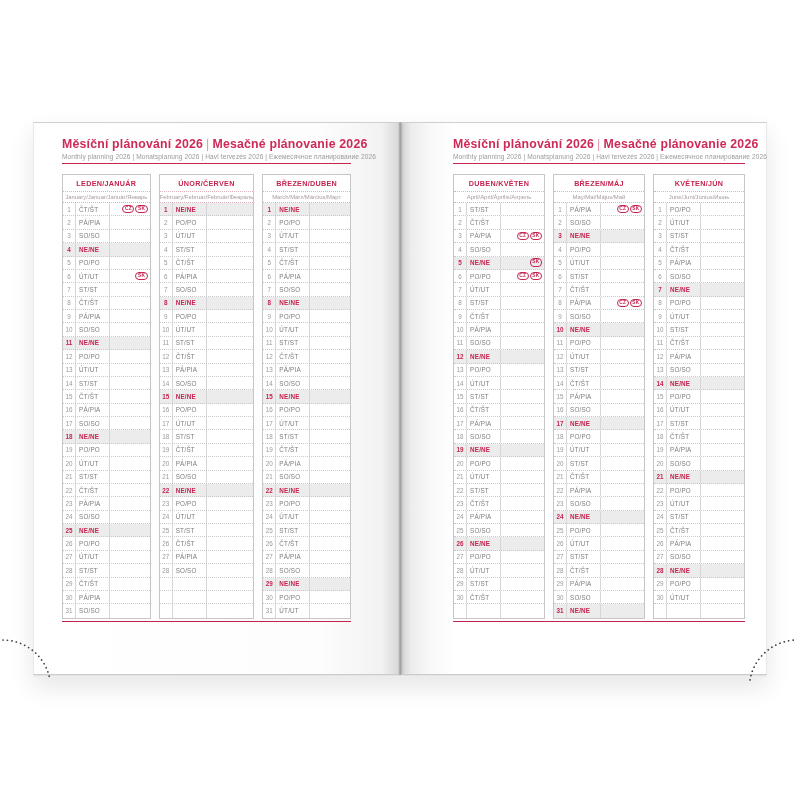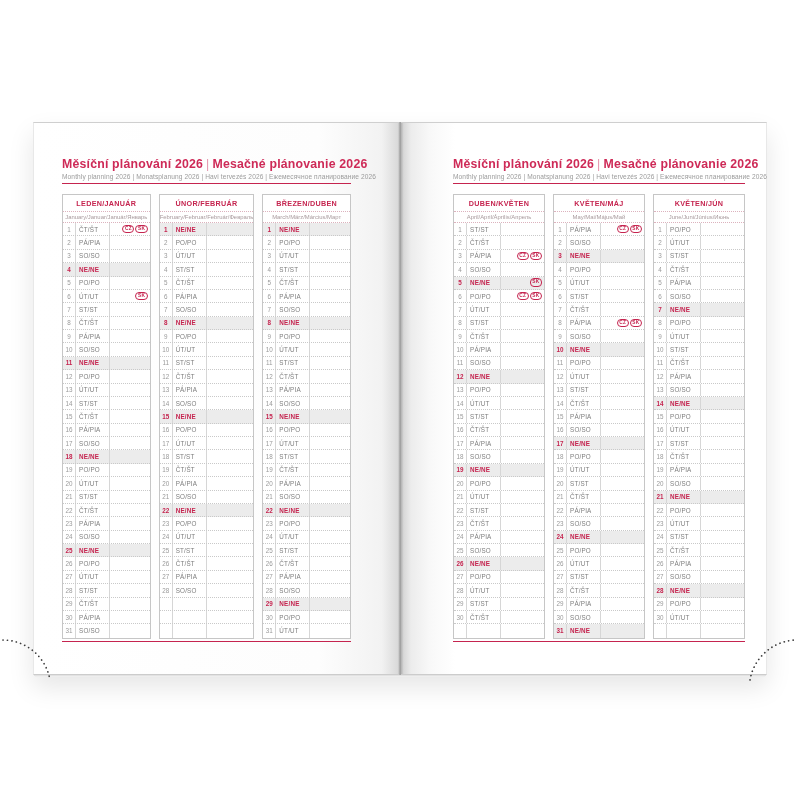--- a/index.html
+++ b/index.html
@@ -15,21 +15,21 @@
   }
   .page{position:relative;width:367px;height:100%;box-sizing:border-box;}
   .page.left{
     background:linear-gradient(90deg,#ffffff 0%,#fdfdfd 78%,#f2f2f2 95%,#dadada 99.3%,#b9b9b9 100%);
     border-top:1px solid #cfcfcf;border-bottom:1px solid #cccccc;border-left:1px solid #e8e8e8;
   }
   .page.right{
     background:linear-gradient(90deg,#a3a3a3 0%,#d8d8d8 1%,#ececec 3%,#f8f8f8 8%,#ffffff 15%);
     border-top:1px solid #cfcfcf;border-bottom:1px solid #cccccc;border-right:1px solid #e8e8e8;
   }
-  .content{position:absolute;top:34px;}
+  .content{position:absolute;top:14px;}
   .page.left  .content{left:28px;right:49px;}
   .page.right .content{left:53px;right:21px;}
 
   .title{text-align:center;color:#ce2a57;font-weight:bold;font-size:12.3px;letter-spacing:0.2px;white-space:nowrap;}
   .title .sep{color:#e493ab;font-weight:normal;padding:0 3px;}
   .subtitle{text-align:center;color:#9b9b9b;font-size:6.6px;margin-top:2px;letter-spacing:0.1px;white-space:nowrap;}
   .rule{border-top:1.6px solid #c5244f;margin-top:3px;}
   .rule.bottom{margin-top:2px;}
 
   .months{display:flex;gap:8px;margin-top:10px;}
@@ -236,21 +236,21 @@
                 <span class="c-note"></span>
               </div>
               <div class="row">
                 <span class="c-num">31</span>
                 <span class="c-day">SO/SO</span>
                 <span class="c-note"></span>
               </div>
             </div>
           </div>
           <div class="month">
-            <div class="m-name">ÚNOR/FEBRUÁR</div>
+            <div class="m-name">ÚNOR/ČERVEN</div>
             <div class="m-langs">February/Februar/Február/Февраль</div>
             <div class="m-body">
               <div class="row sun">
                 <span class="c-num">1</span>
                 <span class="c-day">NE/NE</span>
                 <span class="c-note"></span>
               </div>
               <div class="row">
                 <span class="c-num">2</span>
                 <span class="c-day">PO/PO</span>
@@ -737,21 +737,21 @@
                 <span class="c-note"></span>
               </div>
               <div class="row">
                 <span class="c-num"></span>
                 <span class="c-day"></span>
                 <span class="c-note"></span>
               </div>
             </div>
           </div>
           <div class="month">
-            <div class="m-name">KVĚTEN/MÁJ</div>
+            <div class="m-name">BŘEZEN/MÁJ</div>
             <div class="m-langs">May/Mai/Május/Май</div>
             <div class="m-body">
               <div class="row">
                 <span class="c-num">1</span>
                 <span class="c-day">PÁ/PIA</span>
                 <span class="c-note">
                   <span class="badge">CZ</span>
                   <span class="badge">SK</span>
                 </span>
               </div>

